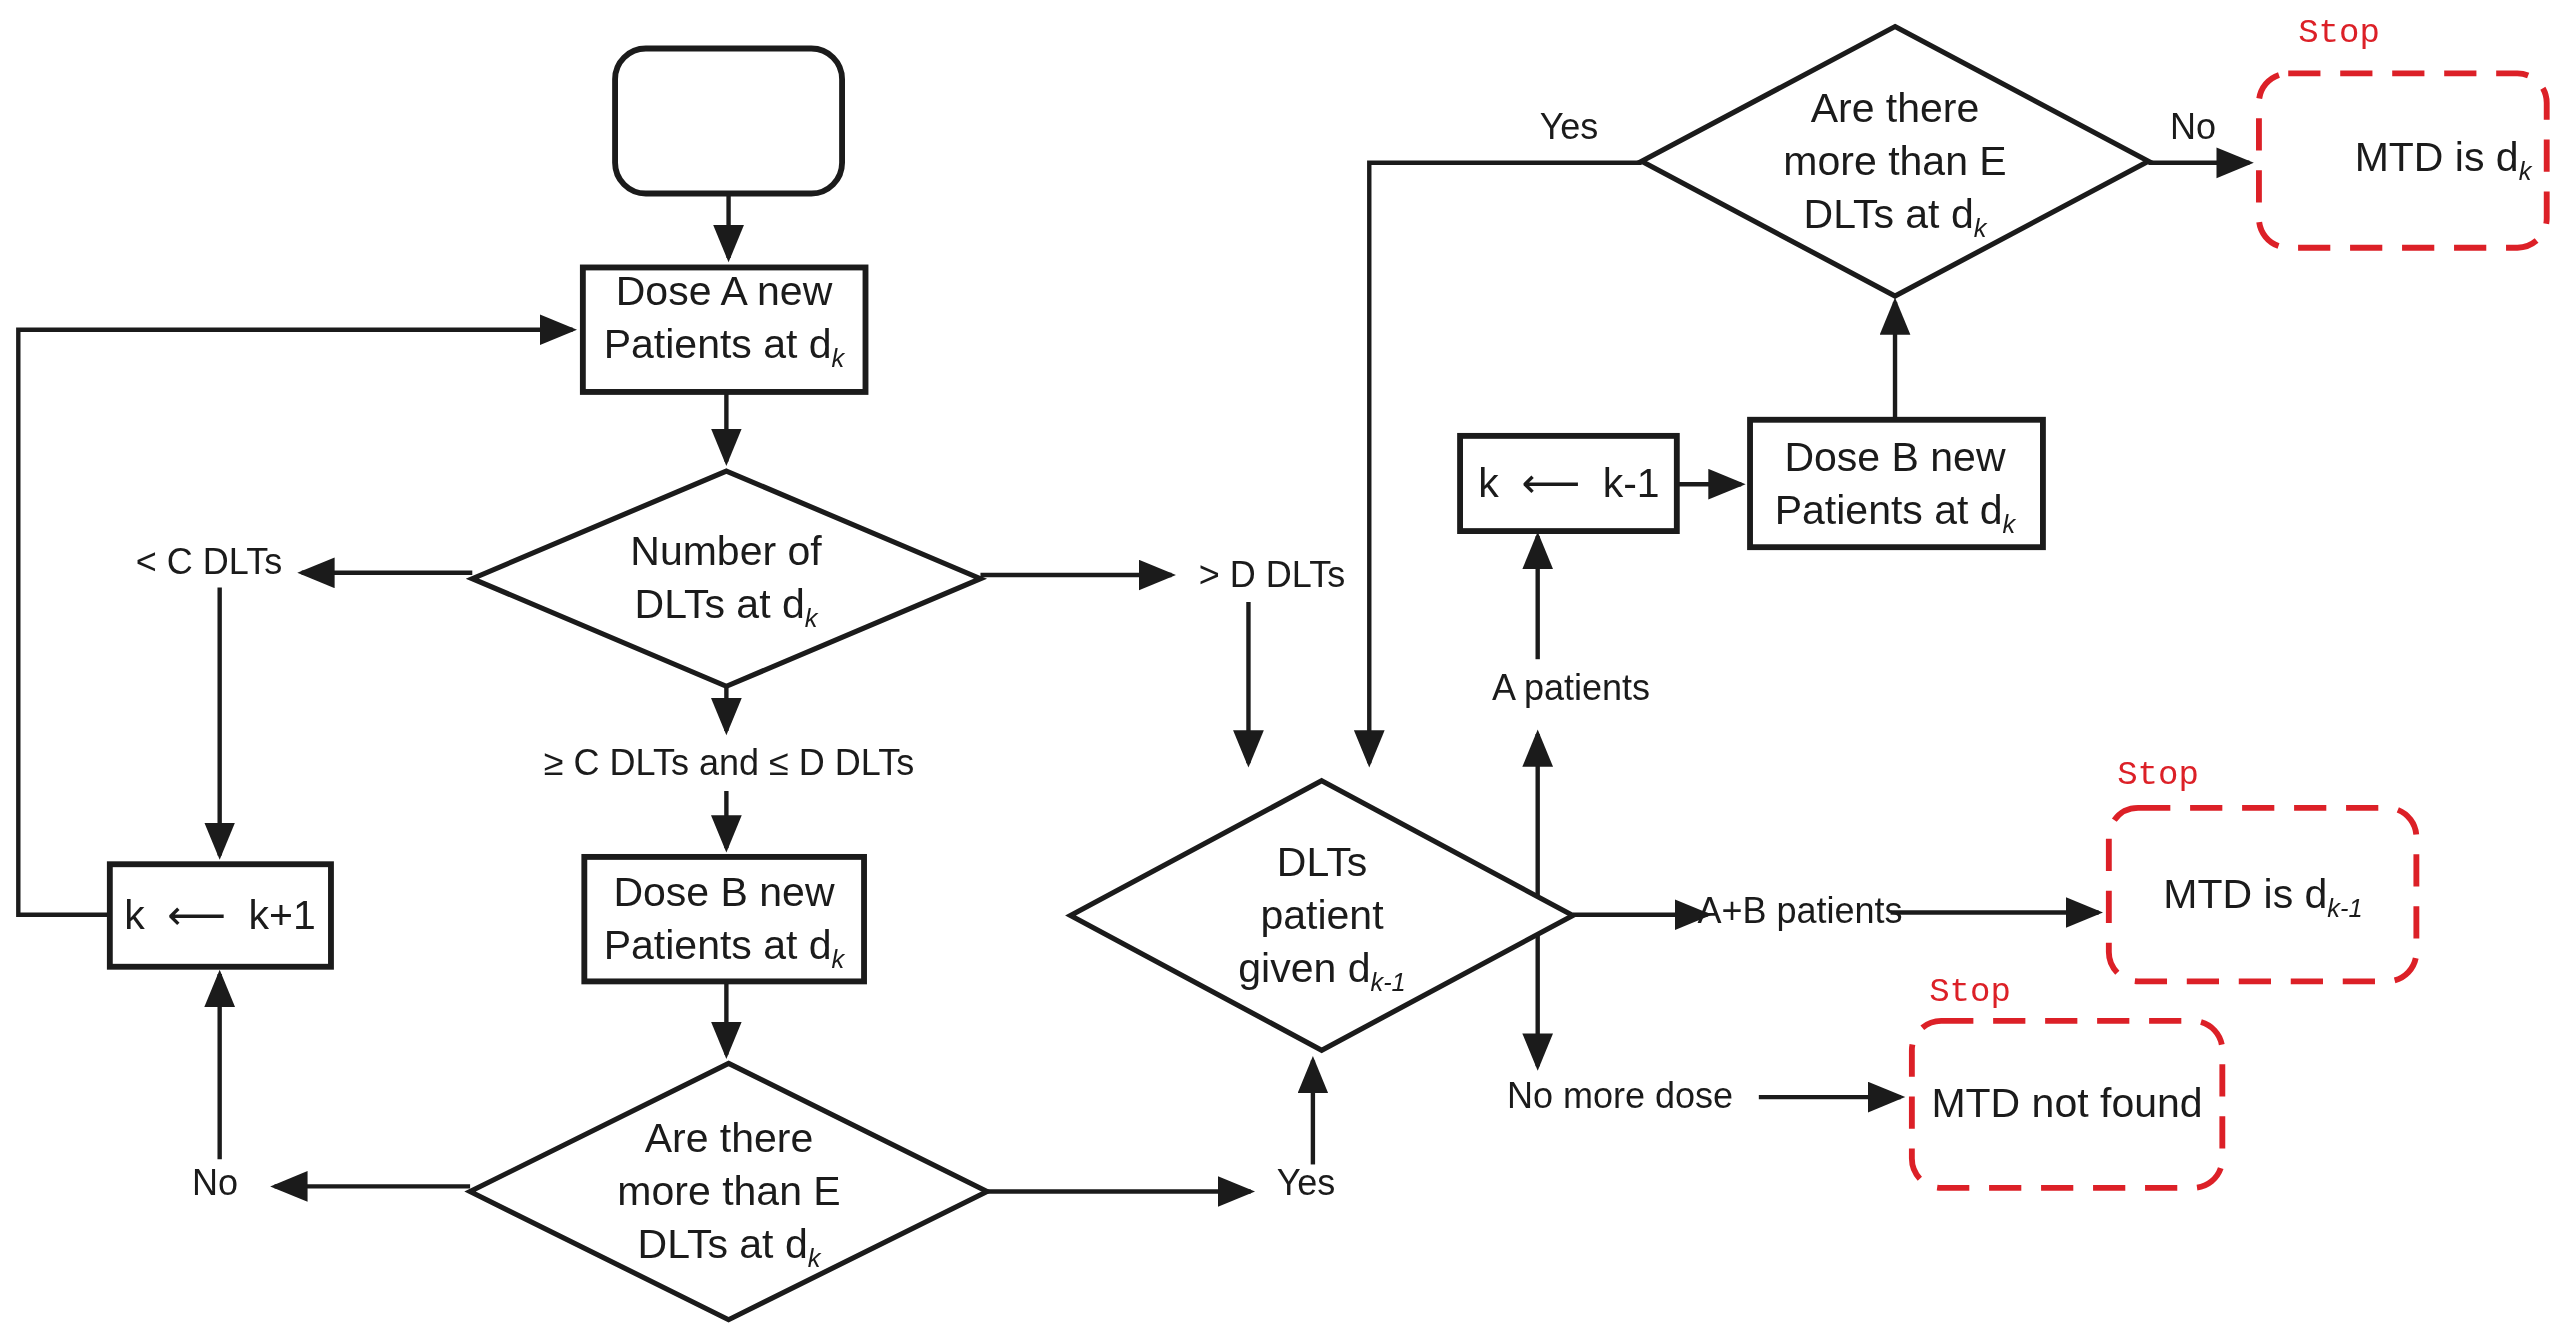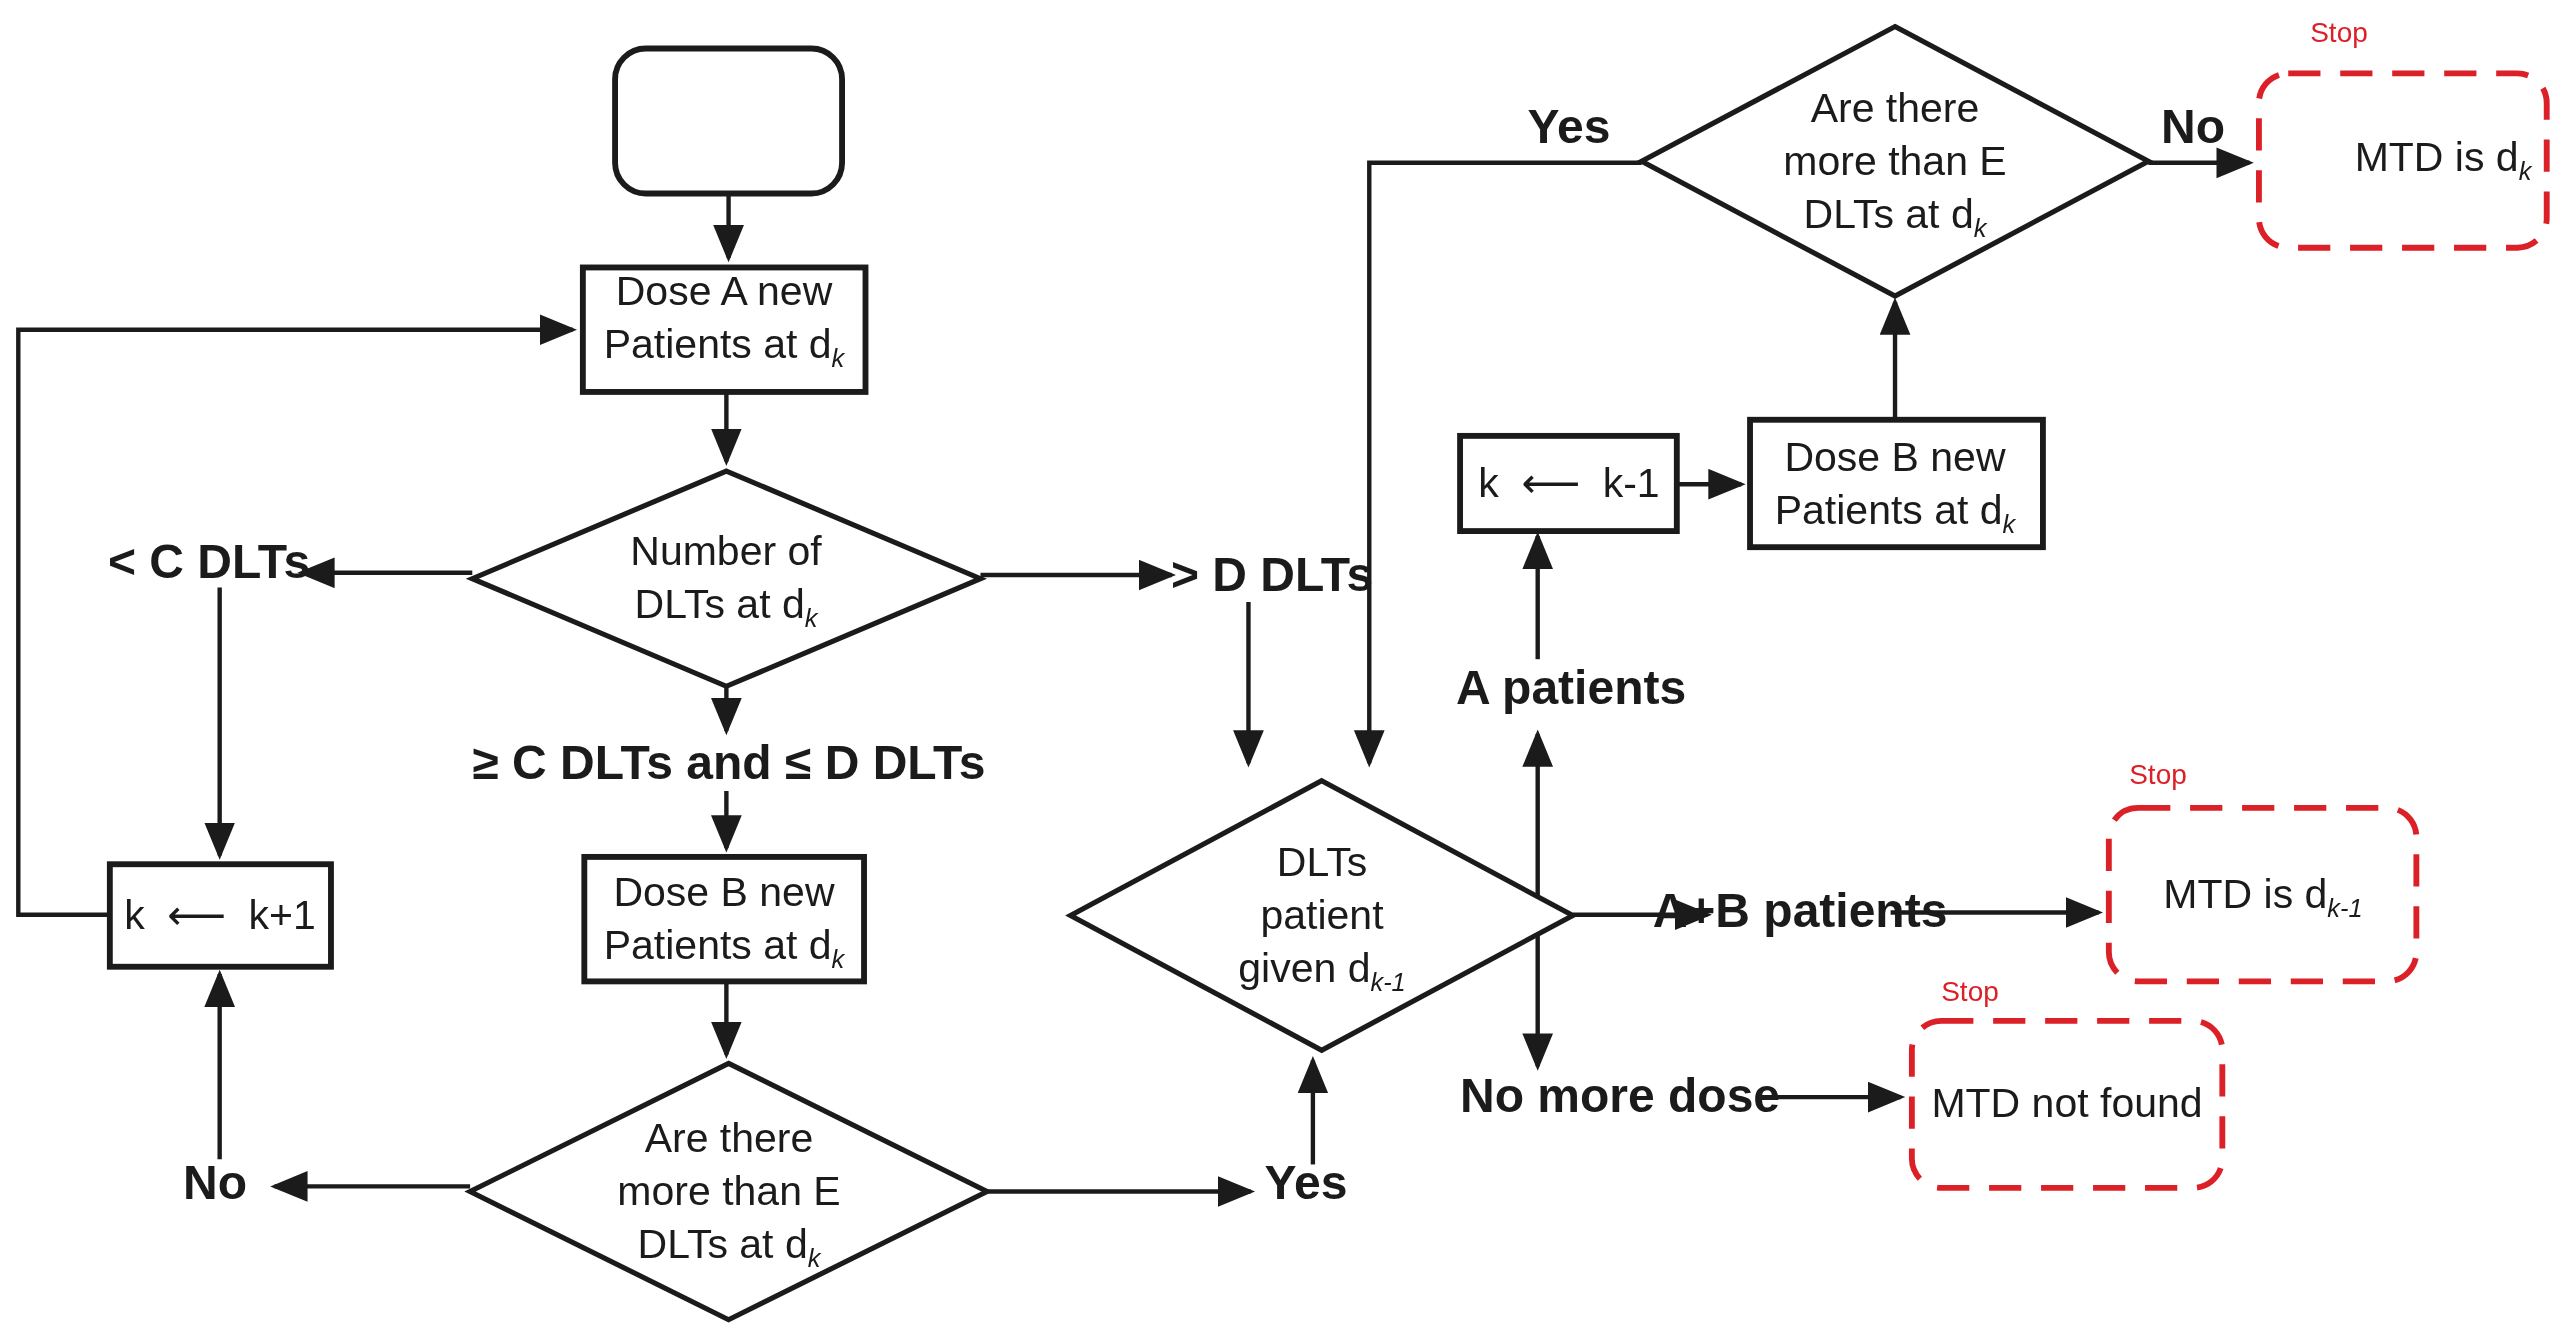--- a/index.html
+++ b/index.html
@@ -13,22 +13,22 @@
   #wires{position:absolute;left:0;top:0;width:2576px;height:1336px;}
   .txt{
     position:absolute;
     transform:translate(-50%,-50%);
     text-align:center;
     font-size:41px;
     line-height:53px;
     color:#1b1b1b;
     white-space:nowrap;
   }
-  .lbl{font-size:48px;line-height:44px;font-weight:bold;}
-  .stop{color:#dc2027;font-size:28px;line-height:42px;}
+  .lbl{font-size:36px;line-height:44px;}
+  .stop{color:#dc2027;font-size:34px;line-height:42px;font-family:Liberation Mono, monospace;}
   .it{font-style:italic;}
   sub{font-size:0.62em;font-style:italic;line-height:0;}
   .opbox .gap{display:inline-block;width:0.55em;}
 </style>
 </head>
 <body>
 
 <div id="canvas">
 
   <svg id="wires" viewBox="0 0 3518 1824">

